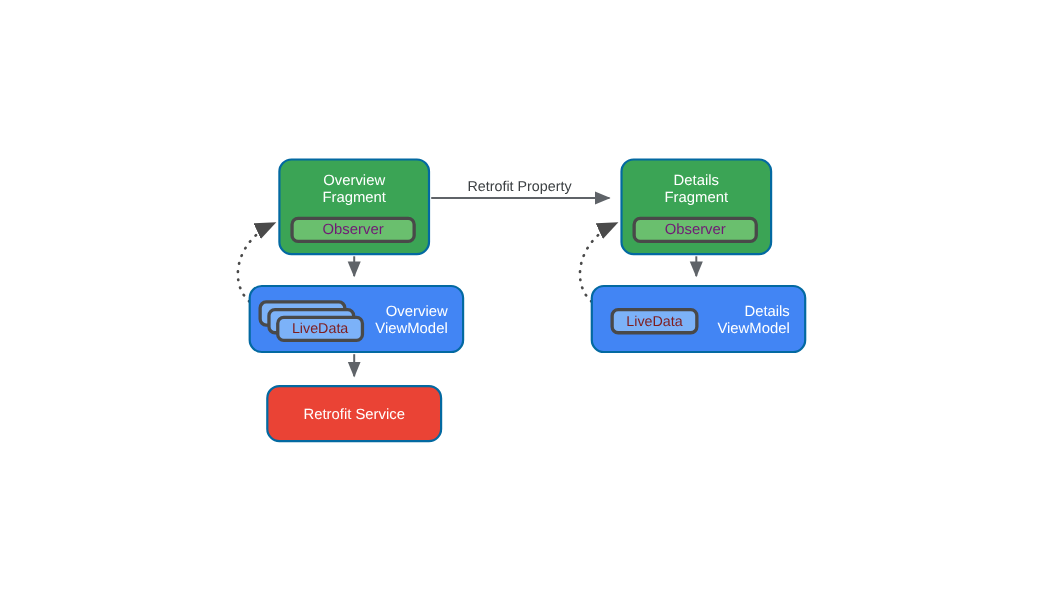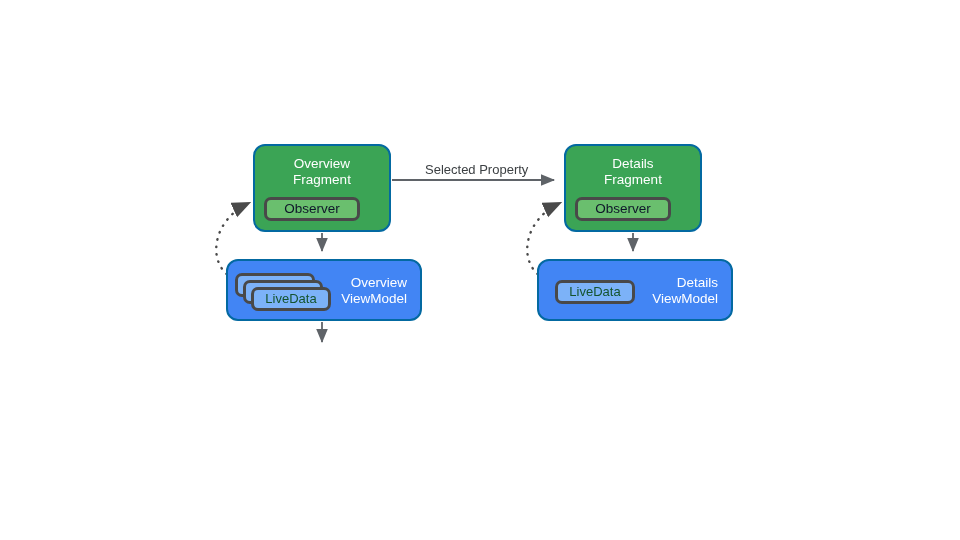--- a/index.html
+++ b/index.html
@@ -50,31 +50,31 @@
     left: 0;
     right: 0;
     font-size: 13.5px;
   }
 
   
   .observer {
     position: absolute;
     left: 9px;
     bottom: 9px;
-    width: 96px;
+    width: 114px;
     height: 24px;
     box-sizing: border-box;
     background: #6ABF6E;
     border: 3px solid #494949;
     border-radius: 7px;
     display: flex;
     align-items: center;
     justify-content: center;
     font-size: 13.5px;
-    color: #0f172a;
+    color: #701a75;
   }
 
   
   .viewmodel {
     background: #4285F4;
     width: 196px;
     height: 62px;
   }
   #overview-viewmodel { left: 226px; top: 259px; }
   #details-viewmodel  { left: 537px; top: 259px; }
@@ -92,21 +92,21 @@
     box-sizing: border-box;
     background: #7CB2F8;
     border: 3px solid #494949;
     border-radius: 7px;
     width: 80px;
     height: 24px;
     display: flex;
     align-items: center;
     justify-content: center;
     font-size: 13px;
-    color: #14532d;
+    color: #7f1d1d;
   }
   .livedata.stack-back  { left: 7px;  top: 12px; }
   .livedata.stack-mid   { left: 15px; top: 19px; }
   .livedata.stack-front { left: 23px; top: 26px; }
   .livedata.single      { left: 16px; top: 19px; }
 
   
   .service {
     background: #EA4335;
     width: 160px;
@@ -170,21 +170,21 @@
 
     <g>
       <path d="M 240,281 C 206,272 208,222 249,203" fill="none" stroke="#4a4a4a" stroke-width="2.4" stroke-linecap="round" stroke-dasharray="0.5 7" marker-end="url(#arrowhead-dot)"></path>
     </g>
 
     <g>
       <path d="M 551,281 C 517,272 519,222 560,203" fill="none" stroke="#4a4a4a" stroke-width="2.4" stroke-linecap="round" stroke-dasharray="0.5 7" marker-end="url(#arrowhead-dot)"></path>
     </g>
   </svg>
 
-  <div class="edge-label" id="label-selected-property">Selected Property</div>
+  <div class="edge-label" id="label-selected-property">Retrofit Property</div>
 
   <div class="node fragment" id="overview-fragment">
     <div class="node-label">Overview
 Fragment</div>
     <div class="observer">
       <span>Observer</span>
     </div>
   </div>
 
   <div class="node fragment" id="details-fragment">
@@ -206,14 +206,17 @@
   </div>
 
   <div class="node viewmodel" id="details-viewmodel">
     <div class="node-label">Details
 ViewModel</div>
     <div class="livedata single">
       <span>LiveData</span>
     </div>
   </div>
 
+  <div class="node service" id="retrofit-service">
+    <div class="node-label">Retrofit Service</div>
+  </div>
 
 </div>
 
 </body></html>

